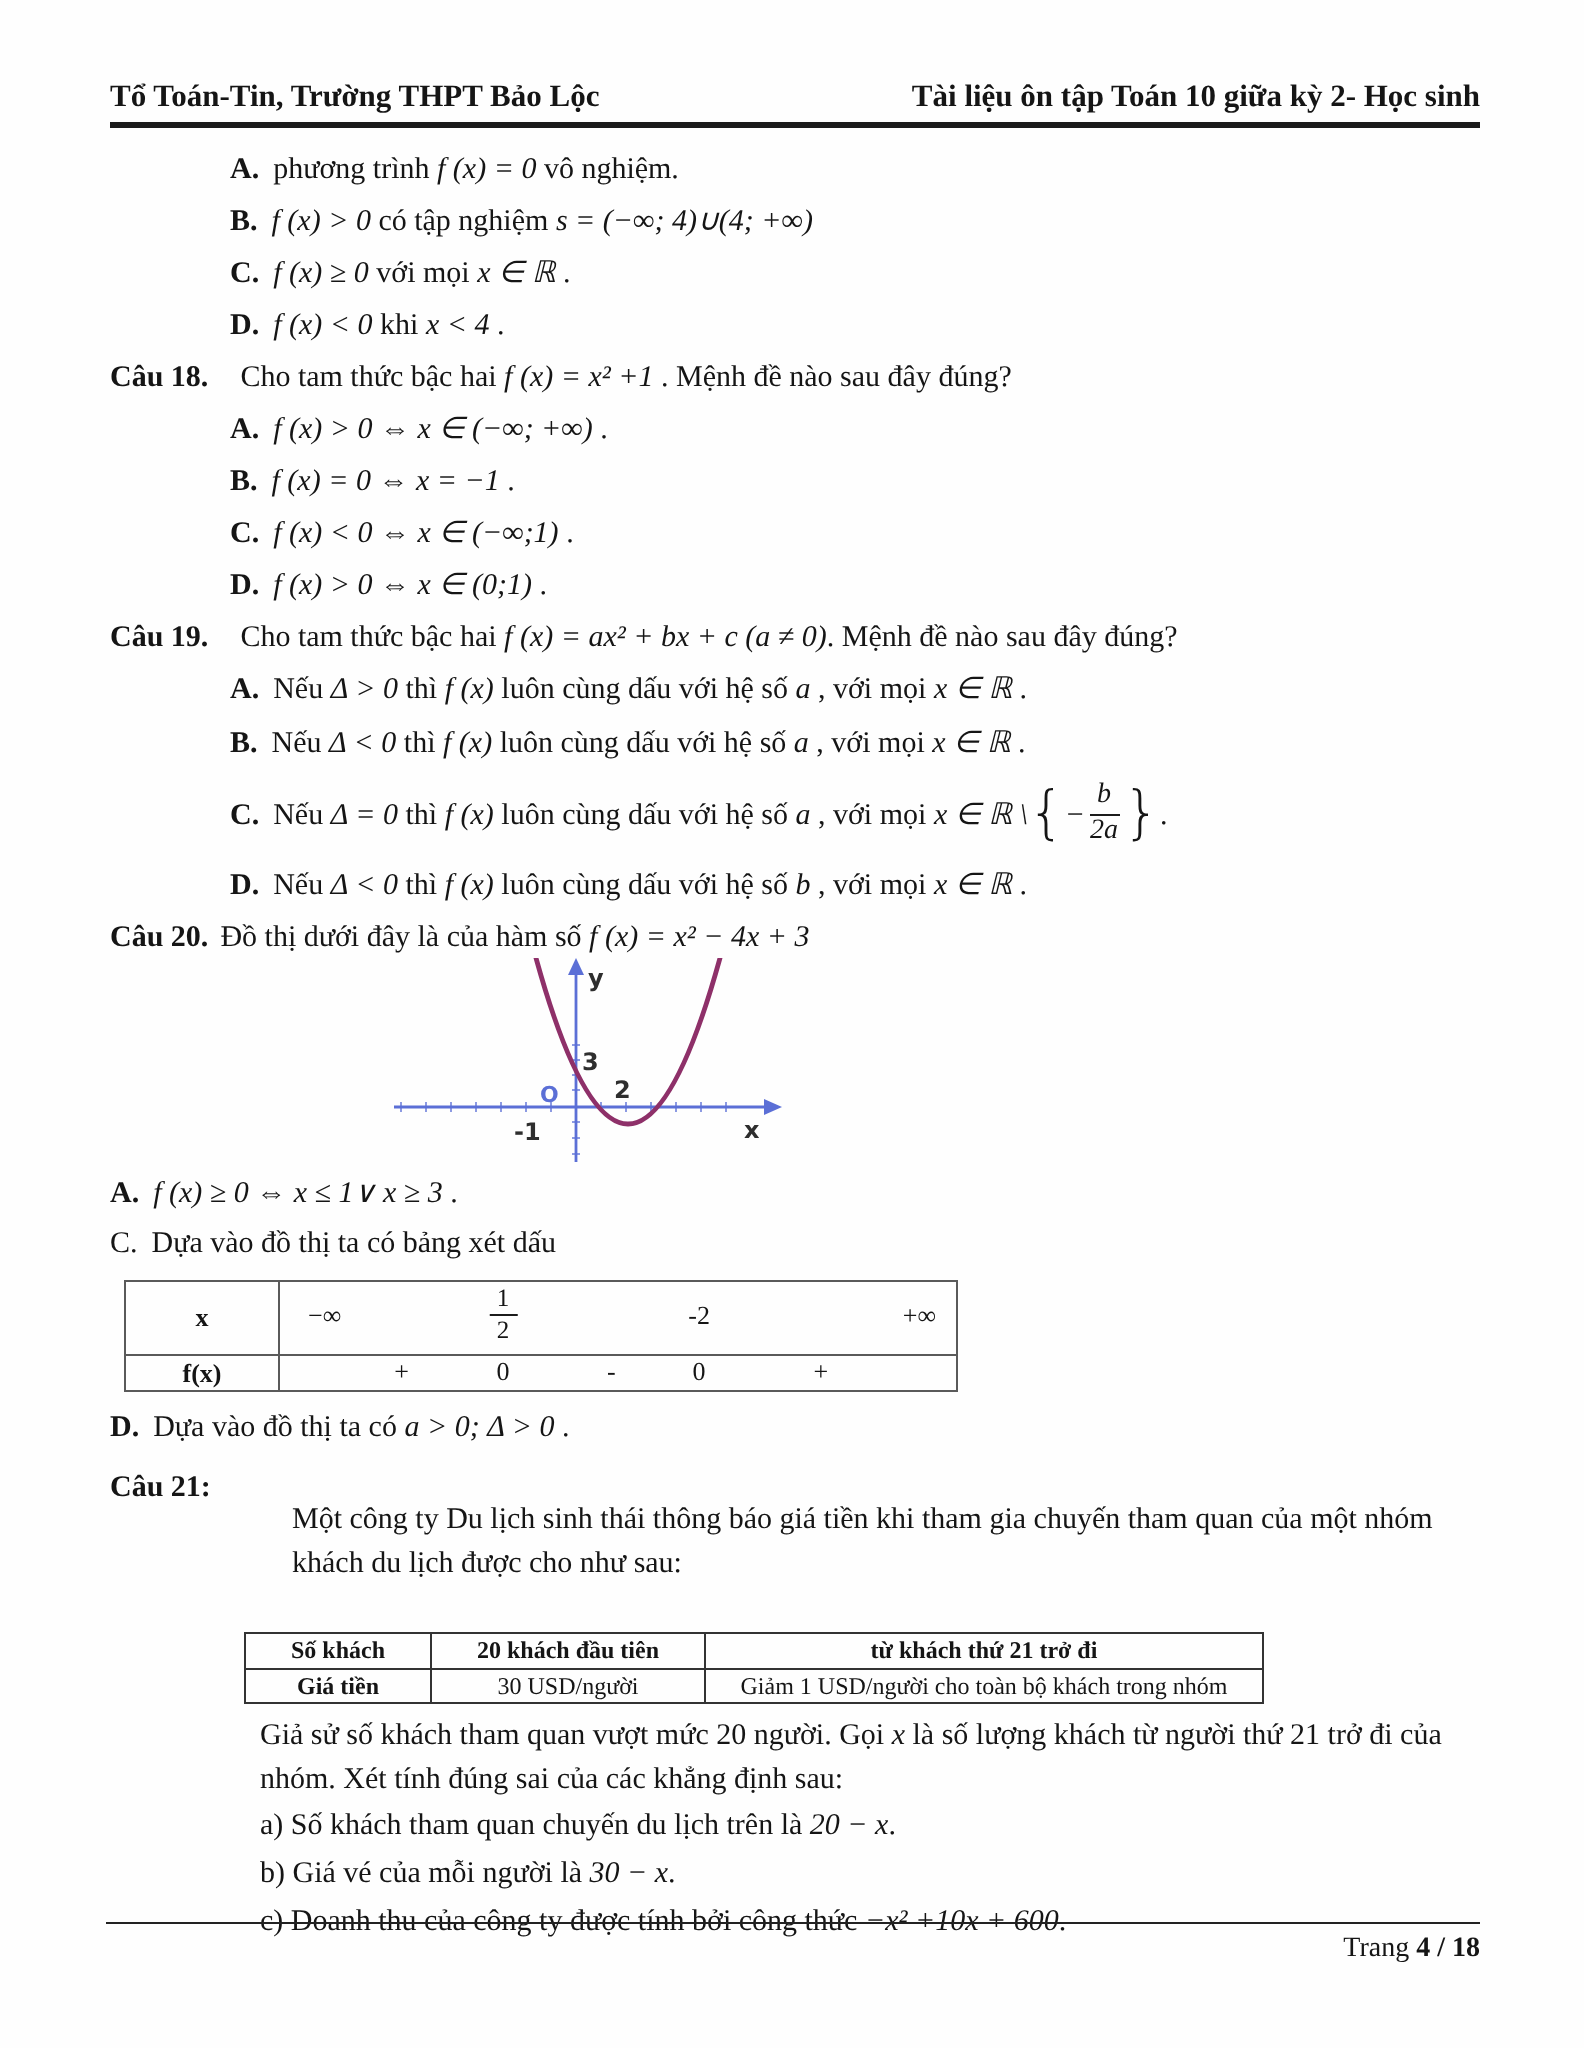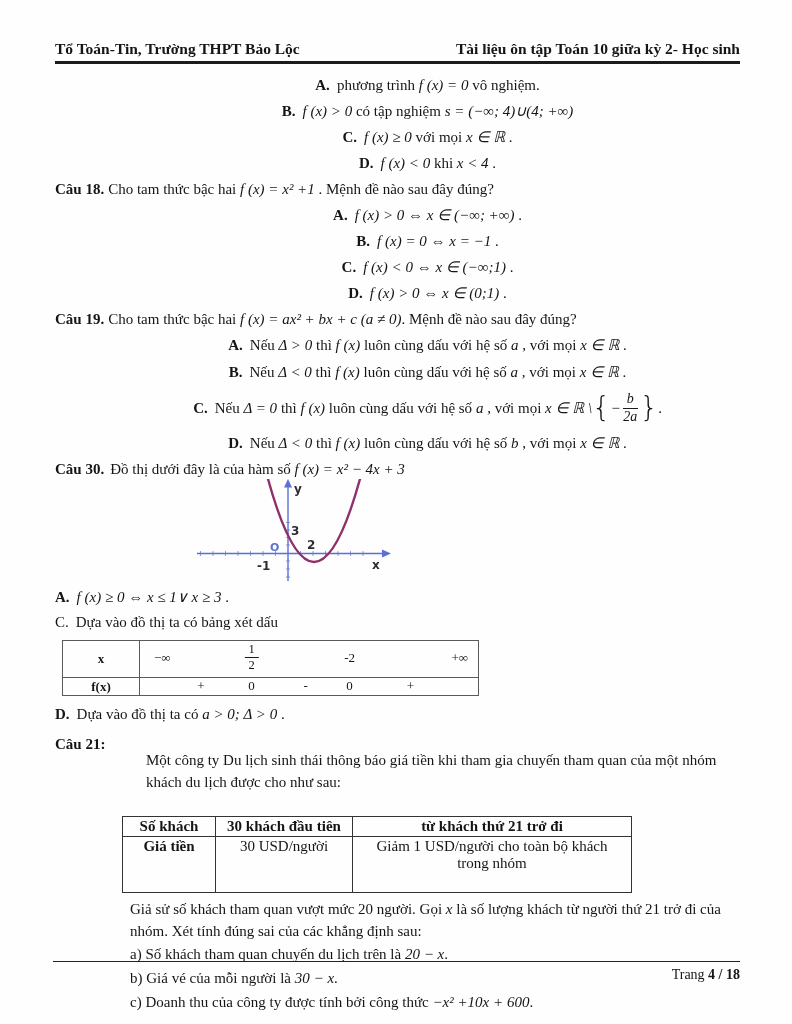--- a/index.html
+++ b/index.html
@@ -4,24 +4,24 @@
 <style>
   html,body{margin:0;padding:0;background:#e8e8e8;}
   .page{width:792px;height:1024px;position:relative;background:#fefefe;margin:0 auto;
         font-family:"Liberation Serif",serif;font-size:15px;color:#151515;overflow:hidden;}
   
   .header{margin:0 52px 0 55px;padding-top:40px;padding-bottom:3px;border-bottom:3px solid #1b1b1b;
           display:flex;justify-content:space-between;font-weight:bold;font-size:15.5px;}
   
   .content{padding:8px 52px 0 55px;}
   .line{line-height:26px;min-height:26px;}
-  .opt{padding-left:60px;text-align:center;}
+  .opt{padding-left:60px;}
   .marker{font-weight:bold;padding-right:7px;}
   .marker.normal{font-weight:normal;}
-  .qlabel{font-weight:bold;padding-right:4px;}
+  .qlabel{font-weight:bold;padding-right:16px;}
   .qlabel.tight{padding-right:6px;}
   .m{font-style:italic;}
   .tall{line-height:44px;min-height:44px;}
   .bigbrace{font-family:"DejaVu Sans",sans-serif;font-size:29px;font-weight:100;font-style:normal;
             vertical-align:middle;line-height:1;position:relative;top:-2px;}
   .frac{display:inline-flex;flex-direction:column;align-items:center;vertical-align:middle;
         font-style:italic;font-size:14px;line-height:1.05;margin:0 2px;position:relative;top:-1px;}
   .frac .num{border-bottom:1.3px solid #1b1b1b;padding:0 4px 1px;}
   .frac .den{padding-top:1px;}
   .frac-sm{font-size:12.5px;font-style:normal;}
@@ -37,23 +37,23 @@
            justify-content:center;font-weight:bold;flex:none;}
   .st-body{flex:1;position:relative;}
   .st-abs{position:absolute;top:9px;}
   .st-row2 .st-abs{top:0;}
   .st-center{transform:translateX(-50%);}
   .st-fracpos{top:3px;}
   
   .q21head{display:flex;line-height:22px;margin-top:6px;}
   .q21head .qlabel{width:75px;flex:none;padding-right:0;}
   .q21head p{margin:16px;flex:1;}
-  table.price{border-collapse:collapse;margin:7px 0 2px 67px;font-size:15px;}
+  table.price{border-collapse:collapse;margin:7px 0 2px 67px;font-size:12px;}
   table.price th,table.price td{border:1.6px solid #333;padding:1px 8px;text-align:center;}
-  table.price tr.r2 th,table.price tr.r2 td{vertical-align:top;padding-bottom:20px;}
+  table.price tr.r2 th,table.price tr.r2 td{vertical-align:top;padding-bottom:0;}
   .para{padding-left:75px;line-height:22px;margin-top:5px;}
   .items .line{padding-left:75px;line-height:24px;min-height:24px;}
   
   .footer{position:absolute;left:53px;right:52px;top:961px;border-top:1.5px solid #222;}
   .pagenum{text-align:right;font-size:14px;padding-top:5px;}
 </style>
 </head>
 <body>
 
 <div class="page">
@@ -107,21 +107,21 @@
       <span class="marker">C.</span><span><span>Nếu </span><span class="m">Δ = 0</span><span> thì </span><span class="m">f (x)</span><span> luôn cùng dấu với hệ số </span><span class="m">a</span><span> , với mọi </span><span class="m">x ∈ ℝ \</span></span><span class="bigbrace">{</span><span class="m">−</span><span class="frac">
           <span class="num">b</span>
           <span class="den">2a</span>
         </span><span class="bigbrace">}</span><span>.</span>
     </div>
     <div class="line opt" style="line-height:27px">
       <span class="marker">D.</span><span><span>Nếu </span><span class="m">Δ &lt; 0</span><span> thì </span><span class="m">f (x)</span><span> luôn cùng dấu với hệ số </span><span class="m">b</span><span> , với mọi </span><span class="m">x ∈ ℝ</span><span> .</span></span>
     </div>
 
     <div class="line" style="line-height:25px">
-      <span class="qlabel tight">Câu 30.</span><span><span>Đồ thị dưới đây là của hàm số </span><span class="m">f (x) = x² − 4x + 3</span></span>
+      <span class="qlabel tight">Câu 20.</span><span><span>Đồ thị dưới đây là của hàm số </span><span class="m">f (x) = x² − 4x + 3</span></span>
     </div>
 
     <div class="graph-wrap">
       <svg width="200" height="104" viewBox="0 0 200 104" xmlns="http://www.w3.org/2000/svg">
         <g stroke-width="1" opacity="0.7" stroke="#5b6fd6">
           <path fill="none" d="M5.5,72 V77 M18,72 V77 M30.5,72 V77 M43,72 V77 M55.5,72 V77 M68,72 V77 M80.5,72 V77 M105.5,72 V77 M118,72 V77 M130.5,72 V77 M143,72 V77 M155.5,72 V77 M168,72 V77 M91,82 H95 M91,90 H95 M91,98 H95 M91,66 H95 M91,58.5 H95 M91,51 H95 M91,43.5 H95"></path>
         </g>
         <g stroke-width="1.4" stroke="#5b6fd6">
           <line x1="2" y1="74.5" x2="187" y2="74.5"></line>
           <line x1="93" y1="102" x2="93" y2="6"></line>
@@ -182,21 +182,21 @@
 
     <div class="q21head">
       <span class="qlabel">Câu 21:</span>
       <p><span>Một công ty Du lịch sinh thái thông báo giá tiền khi tham gia chuyến tham quan của một nhóm khách du lịch được cho như sau:</span></p>
     </div>
 
     <table class="price">
       <tbody>
           <tr>
         <th style="width:76px">Số khách</th>
-        <th style="width:120px">30 khách đầu tiên</th>
+        <th style="width:120px">20 khách đầu tiên</th>
         <th style="width:262px">từ khách thứ 21 trở đi</th>
       </tr>
       <tr class="r2">
         <th>Giá tiền</th>
         <td>30 USD/người</td>
         <td>Giảm 1 USD/người cho toàn bộ khách trong nhóm</td>
       </tr>
     </tbody>
       </table>
 

